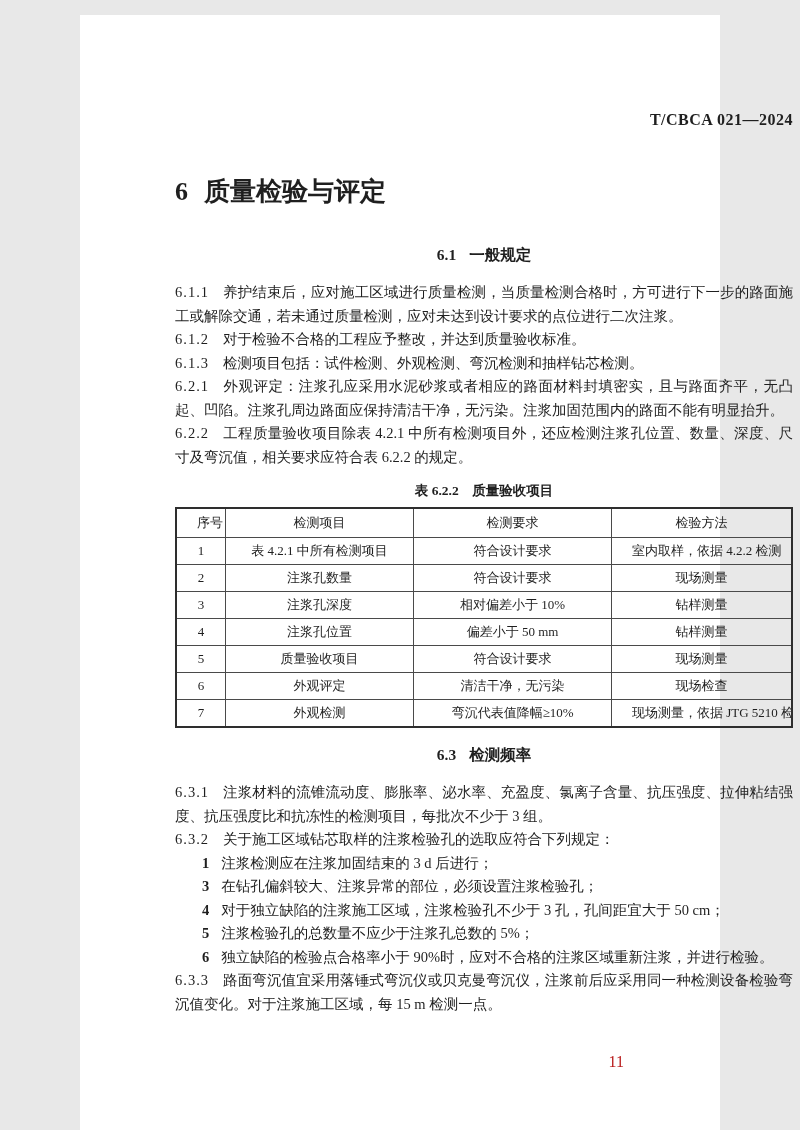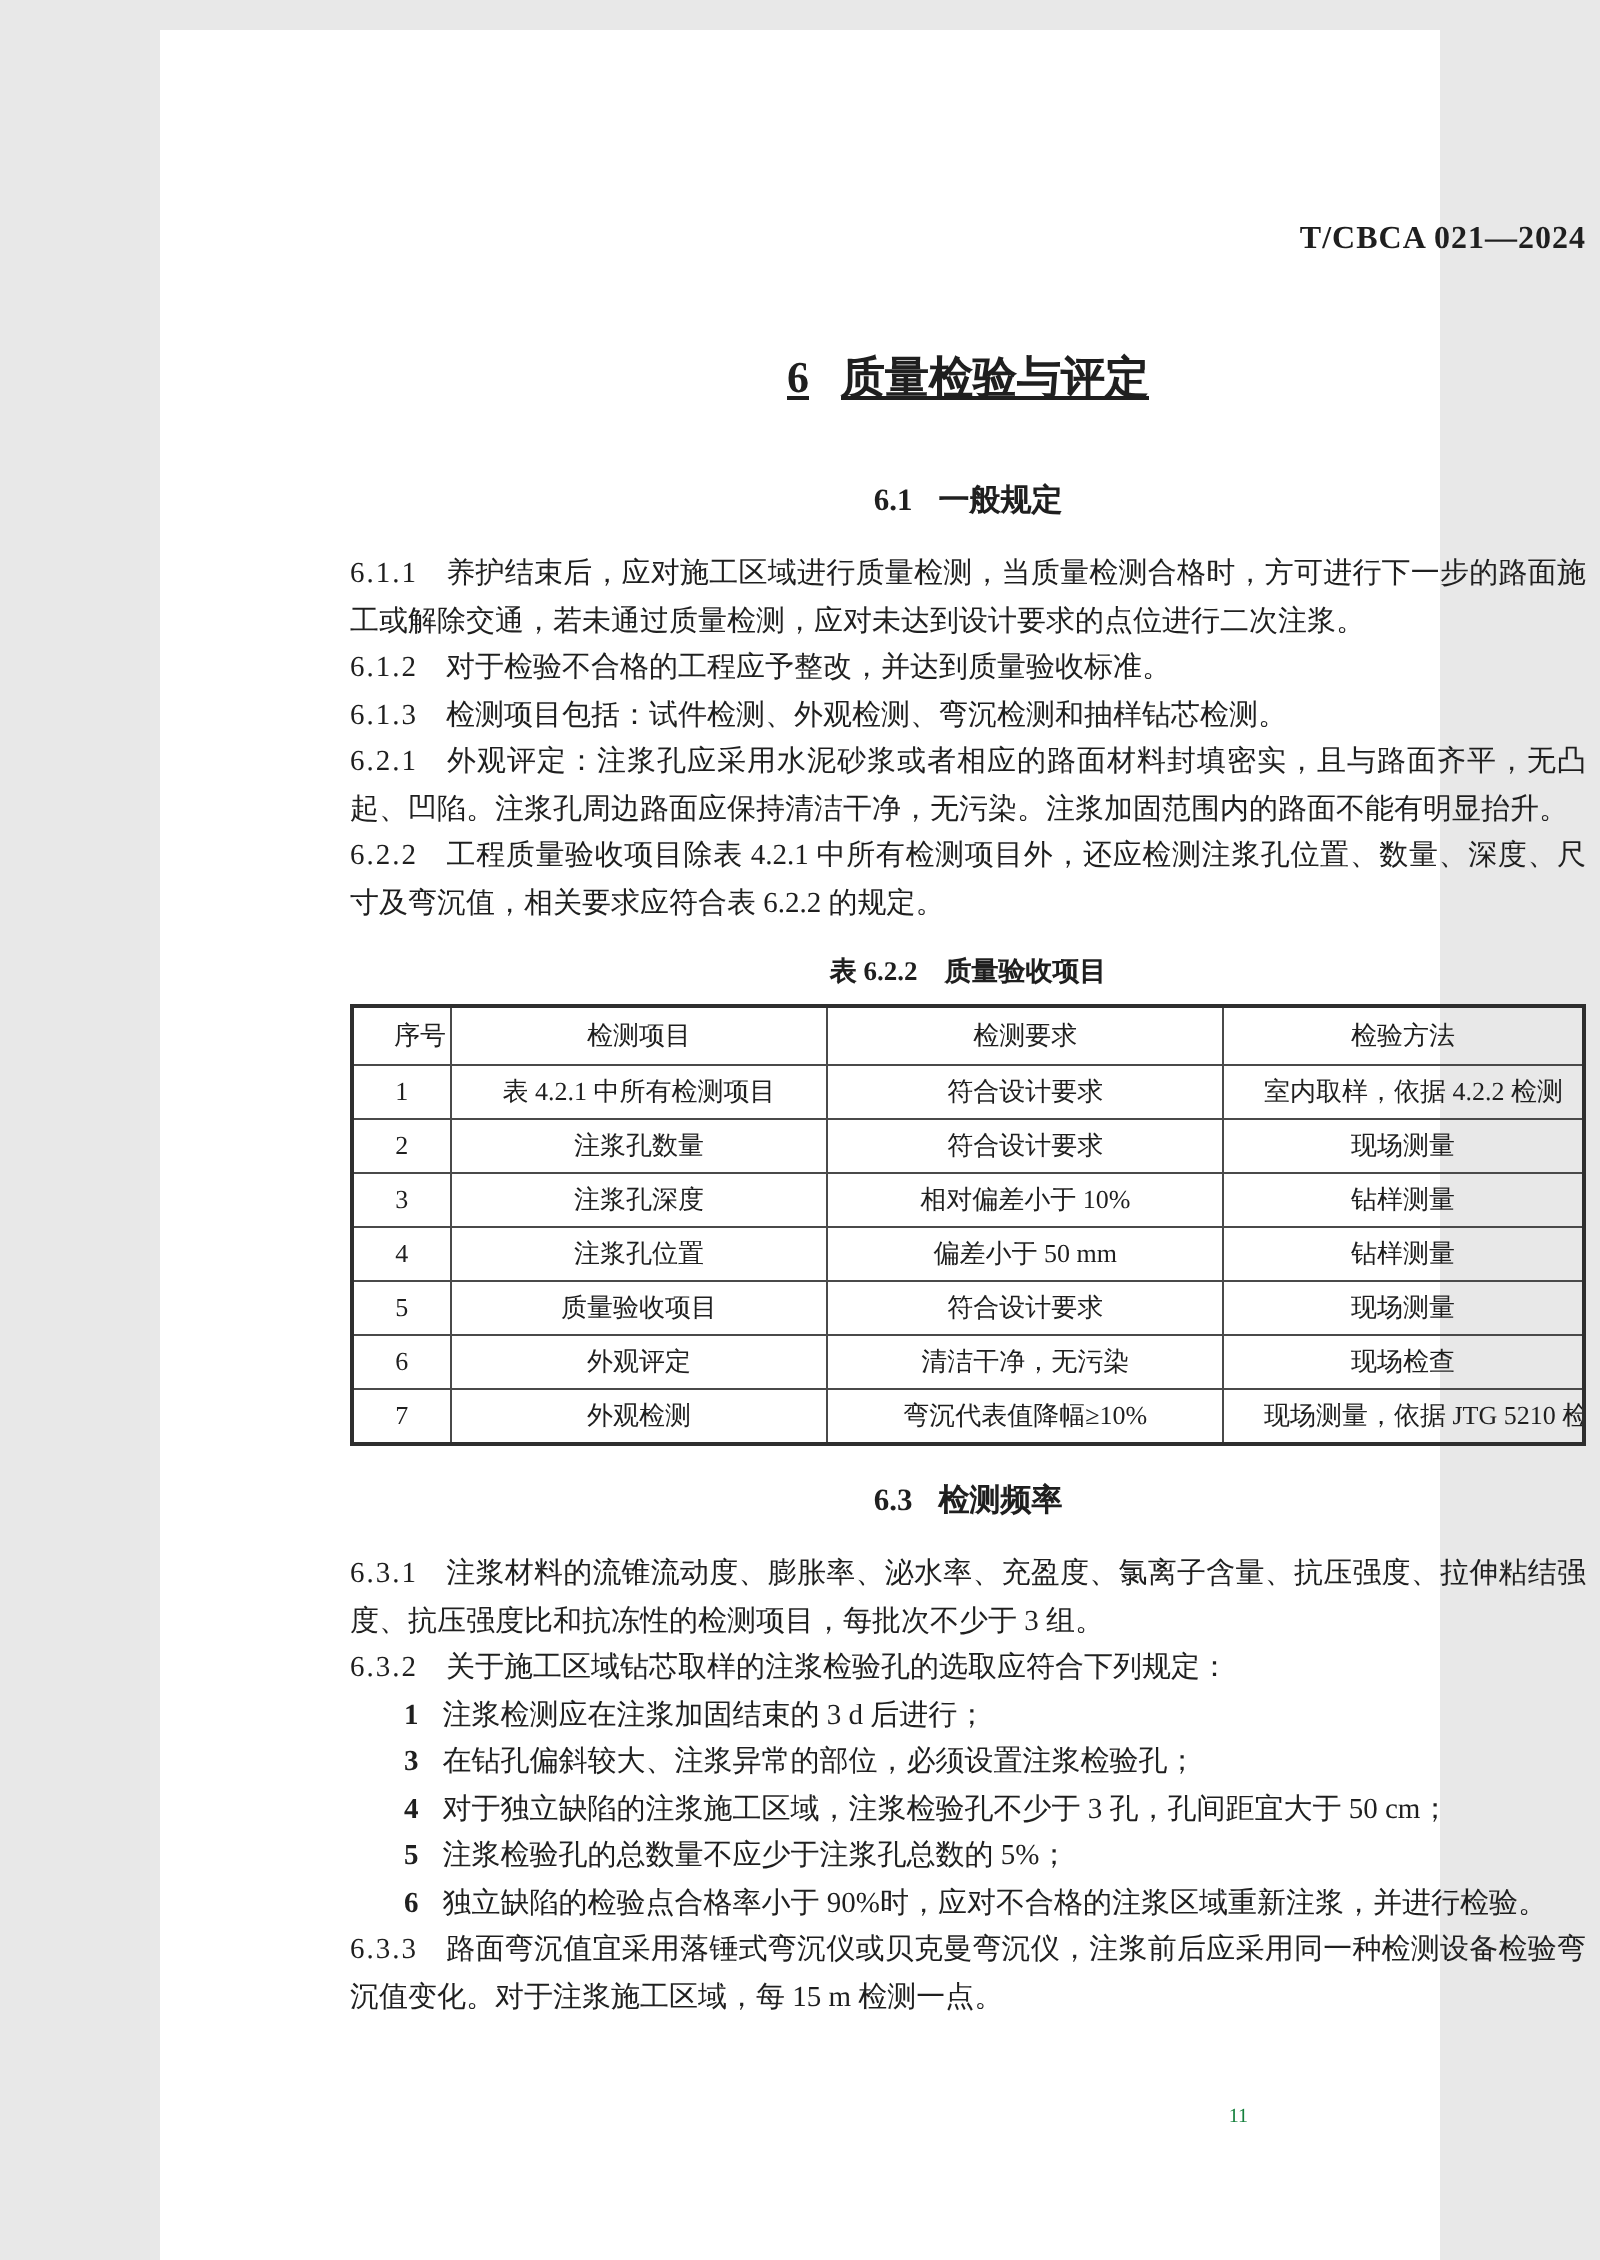--- a/index.html
+++ b/index.html
@@ -18,26 +18,25 @@
     width:618px;
   }
   .doc-code{
     text-align:right;
     font-size:16px;
     font-weight:600;
     letter-spacing:0.5px;
     height:20px;
   }
   .chapter-title{
-    text-align:center;
-    font-size:22px;
+    text-align:left;
+    font-size:26px;
     font-weight:bold;
     margin-top:43px;
     margin-bottom:0;
-    text-decoration:underline;
   }
   .chapter-title .num{margin-right:16px;}
   .sec-heading{
     text-align:center;
     font-size:15.5px;
     font-weight:bold;
     margin:0;
     padding:0;
   }
   .sec-heading .num{margin-right:13px;}
@@ -92,22 +91,22 @@
   table.qtable{border:2px solid #2e2e2e;}
   table.qtable tr.hdr th{height:28px;}
   col.c1{width:8%;}
   col.c2{width:30.6%;}
   col.c3{width:32.1%;}
   col.c4{width:29.3%;}
   .page-number{
     position:absolute;
     top:1038px;
     right:96px;
-    font-size:10px;
-    color:#15803d;
+    font-size:16px;
+    color:#b91c1c;
   }
 </style>
 </head>
 <body>
 
 <div class="page">
   <div class="content">
 
     <div class="doc-code">T/CBCA 021—2024</div>
 

